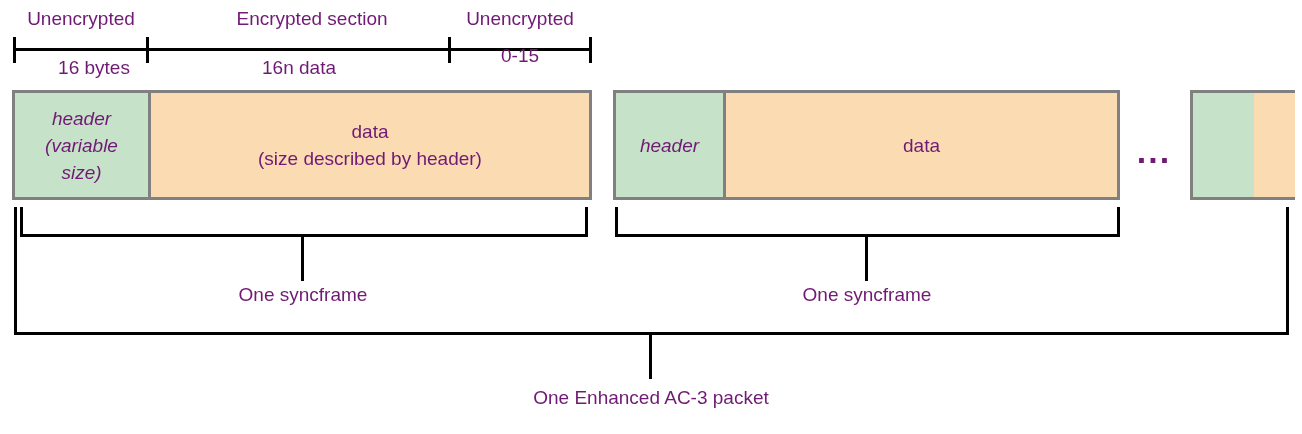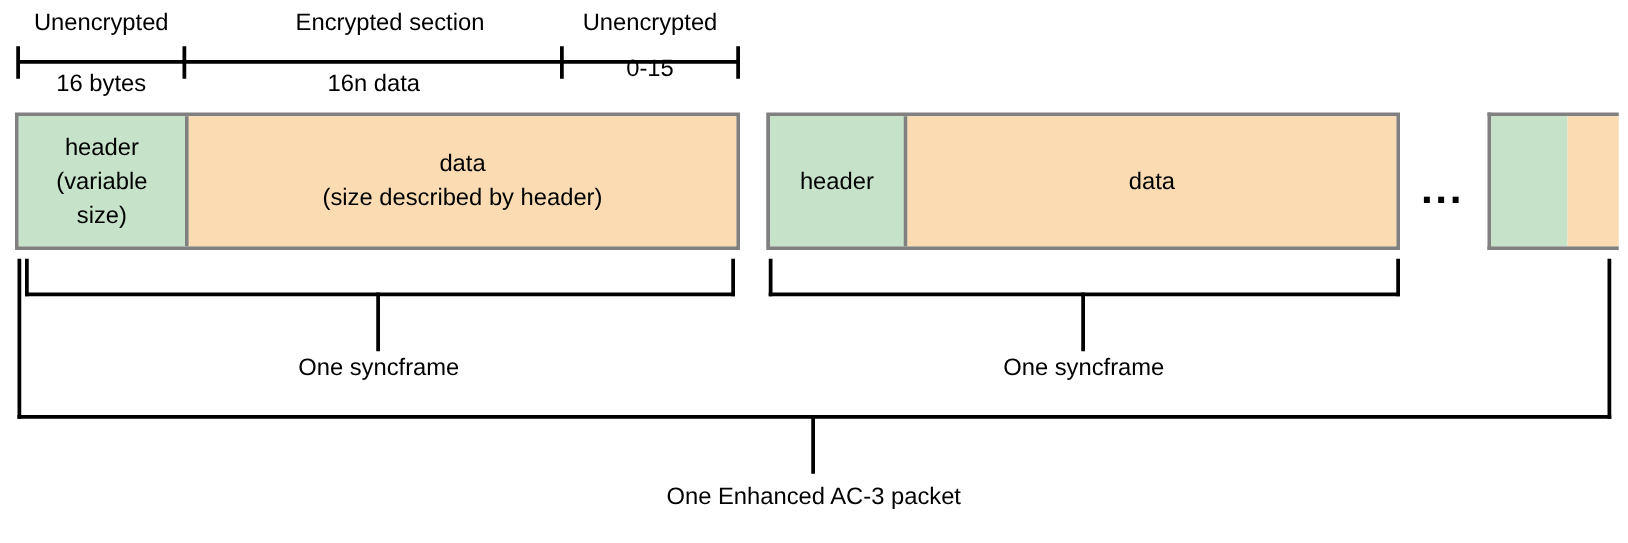--- a/index.html
+++ b/index.html
@@ -1,40 +1,40 @@
 <!DOCTYPE html>
 <html style="--header-fill: #c6e2c8; --data-fill: #fadbb2; --box-border: #808080; --line: #000000;"><head>
 <meta charset="utf-8">
 <style>
   html,body{margin:0;padding:0;background:#ffffff;}
   .diagram{
     position:relative;
     width:1302px;height:434px;
     background:#ffffff;
     font-family:"Liberation Sans", sans-serif;
-    color:#000000;
+    color:#701a75;
     overflow:hidden;
   }
   .hline,.vline{position:absolute;background:var(--line,#000);}
   .label{position:absolute;font-size:19px;text-align:center;white-space:nowrap;}
   .box{
     position:absolute;top:90px;height:110px;
     border:3px solid var(--box-border,#808080);
     box-sizing:border-box;
     display:flex;align-items:stretch;
   }
   .box.partial{border-right:none;}
   .cell{
     display:flex;align-items:center;justify-content:center;
     text-align:center;font-size:19px;line-height:27px;
     white-space:pre-line;
   }
   .cell.header{background:var(--header-fill,#c6e2c8);}
   .cell.data{background:var(--data-fill,#fadbb2);flex:1;}
-  .cell.divided{border-right:3px solid var(--box-border,#808080);}
+  .cell.divided{border-right:3px solid var(--box-border,#808080);font-style:italic;}
   .ellipsis{
     position:absolute;left:1124px;top:130px;width:60px;
     font-size:34px;font-weight:bold;line-height:42px;
     text-align:center;letter-spacing:2px;
   }
 </style>
 </head>
 <body>
 
 <div class="diagram">
@@ -44,21 +44,21 @@
     <div class="label" style="left:14px;width:134px;top:8px">Unencrypted</div>
     <div class="label" style="left:161px;width:302px;top:8px">Encrypted section</div>
     <div class="label" style="left:450px;width:140px;top:8px">Unencrypted</div>
 
     <div class="hline" style="left:14px;top:48px;width:578px;height:3px"></div>
     <div class="vline" style="left:13px;top:37px;width:3px;height:26px"></div>
     <div class="vline" style="left:146px;top:37px;width:3px;height:26px"></div>
     <div class="vline" style="left:448px;top:37px;width:3px;height:26px"></div>
     <div class="vline" style="left:589px;top:37px;width:3px;height:26px"></div>
 
-    <div class="label" style="left:14px;width:134px;top:57px">16 bytes</div>
+    <div class="label" style="left:27px;width:134px;top:57px">16 bytes</div>
     <div class="label" style="left:148px;width:302px;top:57px">16n data</div>
     <div class="label" style="left:450px;width:140px;top:45px">0-15</div>
   </div>
 
   <div class="box" style="left:12px;width:580px">
     <div class="cell header divided" style="width:133px">header
 (variable
 size)</div>
     <div class="cell data">data
 (size described by header)</div>

